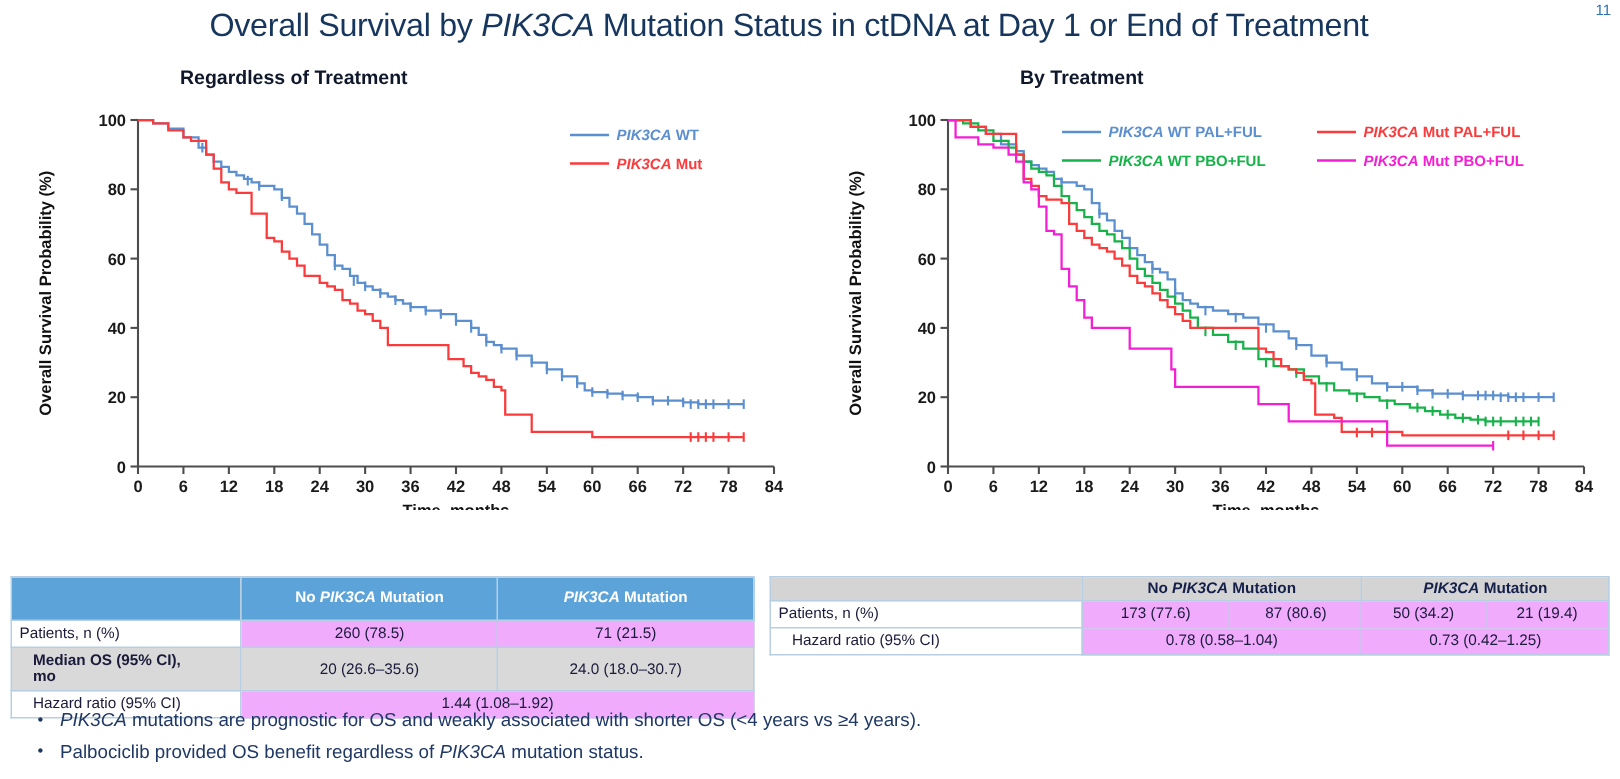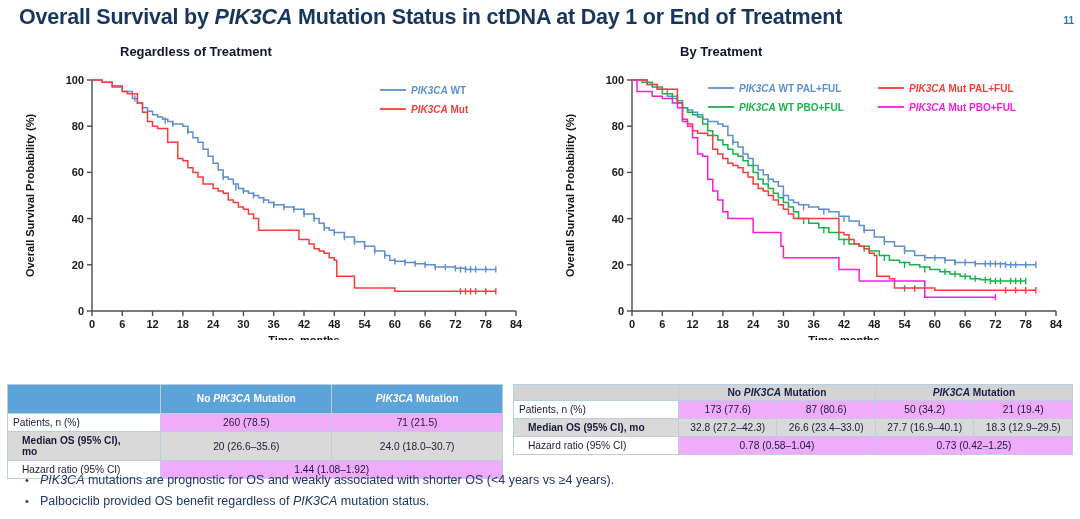--- a/index.html
+++ b/index.html
@@ -6,28 +6,28 @@
   body{
     width:1080px;height:519px;
     background:#ffffff;
     font-family:"Liberation Sans", sans-serif;
     position:relative;
     overflow:hidden;
     color:#1F3864;
   }
   
   #slide-title{
-    position:absolute;left:19px;top:4px;width:1040px;
-    font-size:21.5px;font-weight:bold;color:#17365D;
-    letter-spacing:-0.2px;line-height:26px;
+    position:absolute;left:6px;top:4px;width:1040px;
+    font-size:21.5px;font-weight:normal;color:#17365D;
+    letter-spacing:-0.2px;line-height:26px;text-align:center;
   }
   #slide-title .it{font-style:italic;}
   #slide-number{
-    position:absolute;right:6px;top:15px;
-    font-size:10px;font-weight:bold;color:#2E74B5;
+    position:absolute;right:6px;top:2px;
+    font-size:10px;font-weight:normal;color:#2E74B5;
   }
   
   .panel-subtitle{
     position:absolute;font-size:13px;font-weight:bold;color:#0f172a;
     text-align:left;
   }
   #subtitle-left{left:120px;top:44px;width:290px;}
   #subtitle-right{left:680px;top:44px;width:290px;}
 
   
@@ -336,27 +336,20 @@
         <td class="th-grey" colspan="2"><span><span class="it">PIK3CA</span> Mutation</span></td>
       </tr>
       <tr>
         <td class="rowlabel">Patients, n (%)</td>
         <td class="cell">173 (77.6)</td>
         <td class="cell">87 (80.6)</td>
         <td class="cell">50 (34.2)</td>
         <td class="cell">21 (19.4)</td>
       </tr>
       <tr>
-        <td class="rowlabel shade indent">Median OS (95% CI), mo</td>
-        <td class="cell shade">32.8 (27.2–42.3)</td>
-        <td class="cell shade">26.6 (23.4–33.0)</td>
-        <td class="cell shade">27.7 (16.9–40.1)</td>
-        <td class="cell shade">18.3 (12.9–29.5)</td>
-      </tr>
-      <tr>
         <td class="rowlabel indent">Hazard ratio (95% CI)</td>
         <td class="cell" colspan="2">0.78 (0.58–1.04)</td>
         <td class="cell" colspan="2">0.73 (0.42–1.25)</td>
       </tr>
     </tbody>
   </table>
 
 <div id="bullets">
     <div class="bullet-row">
       <div class="bullet-dot">•</div>

